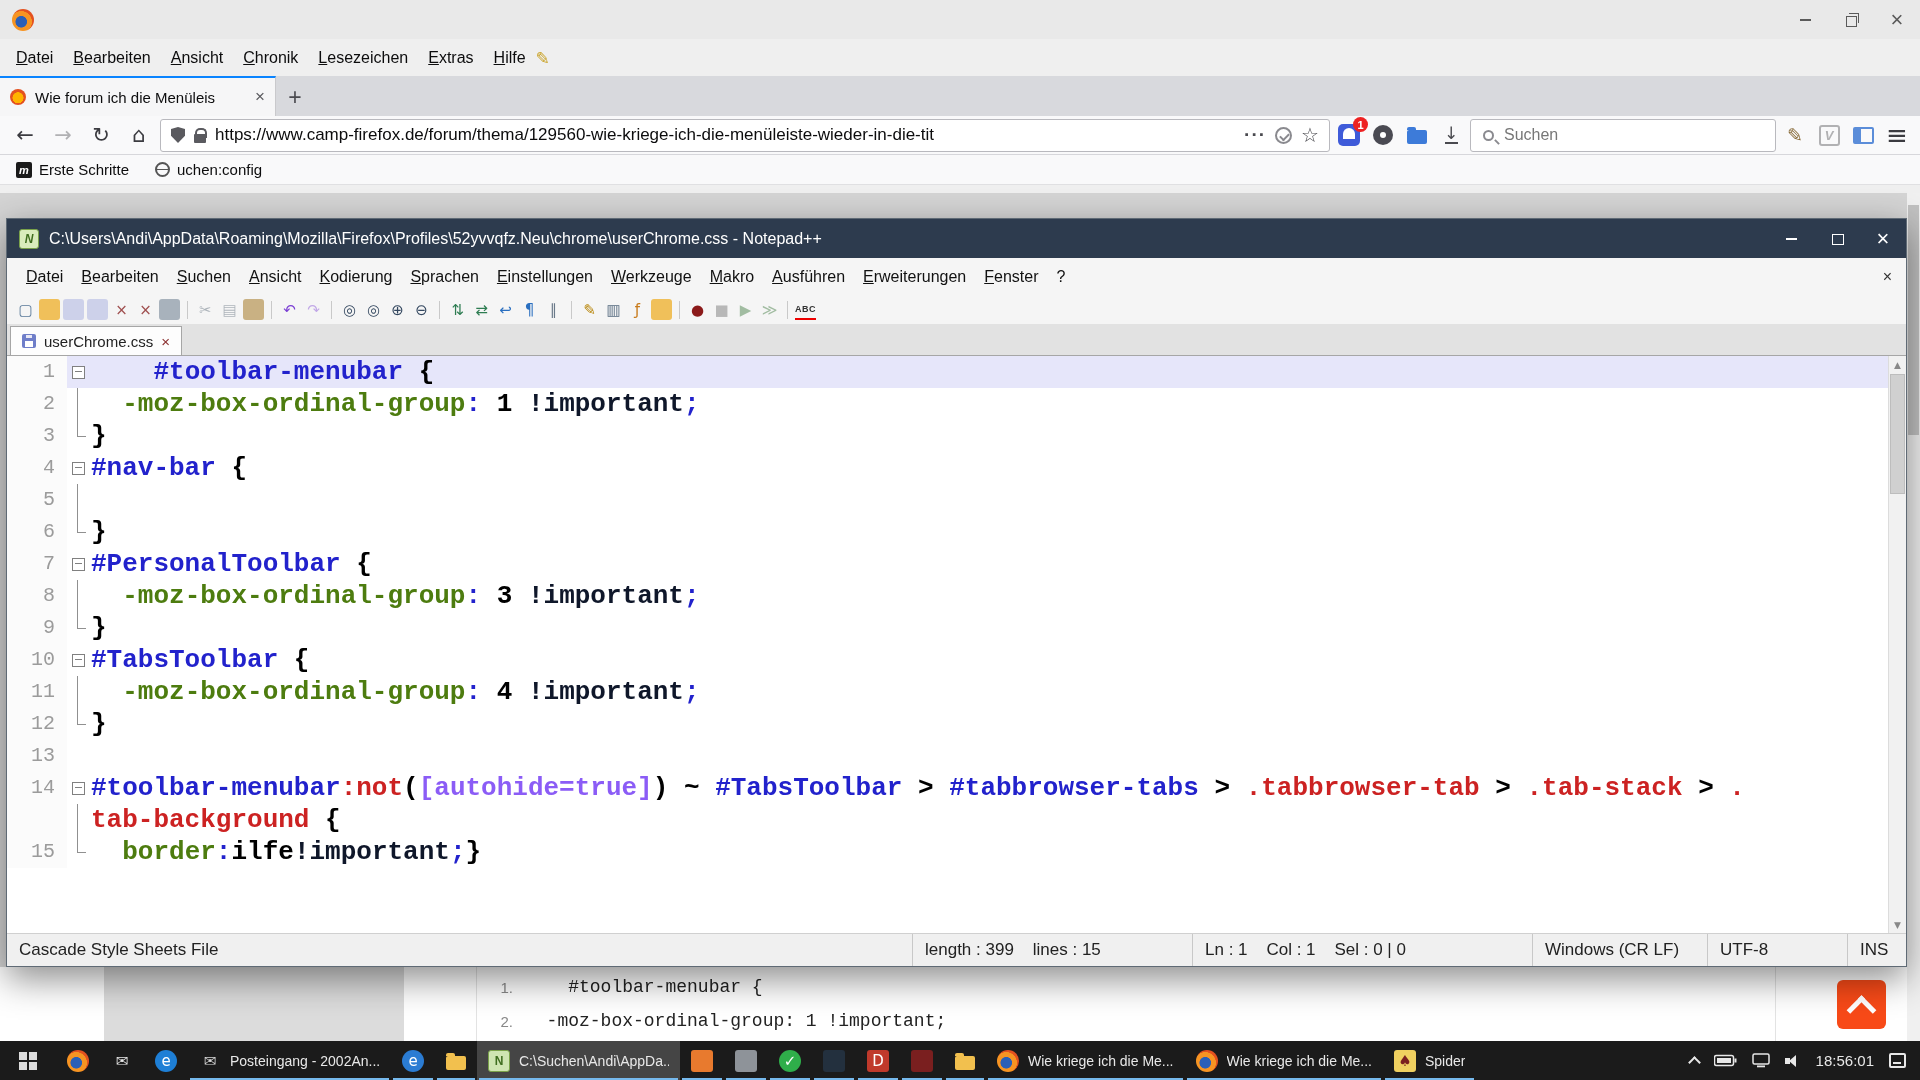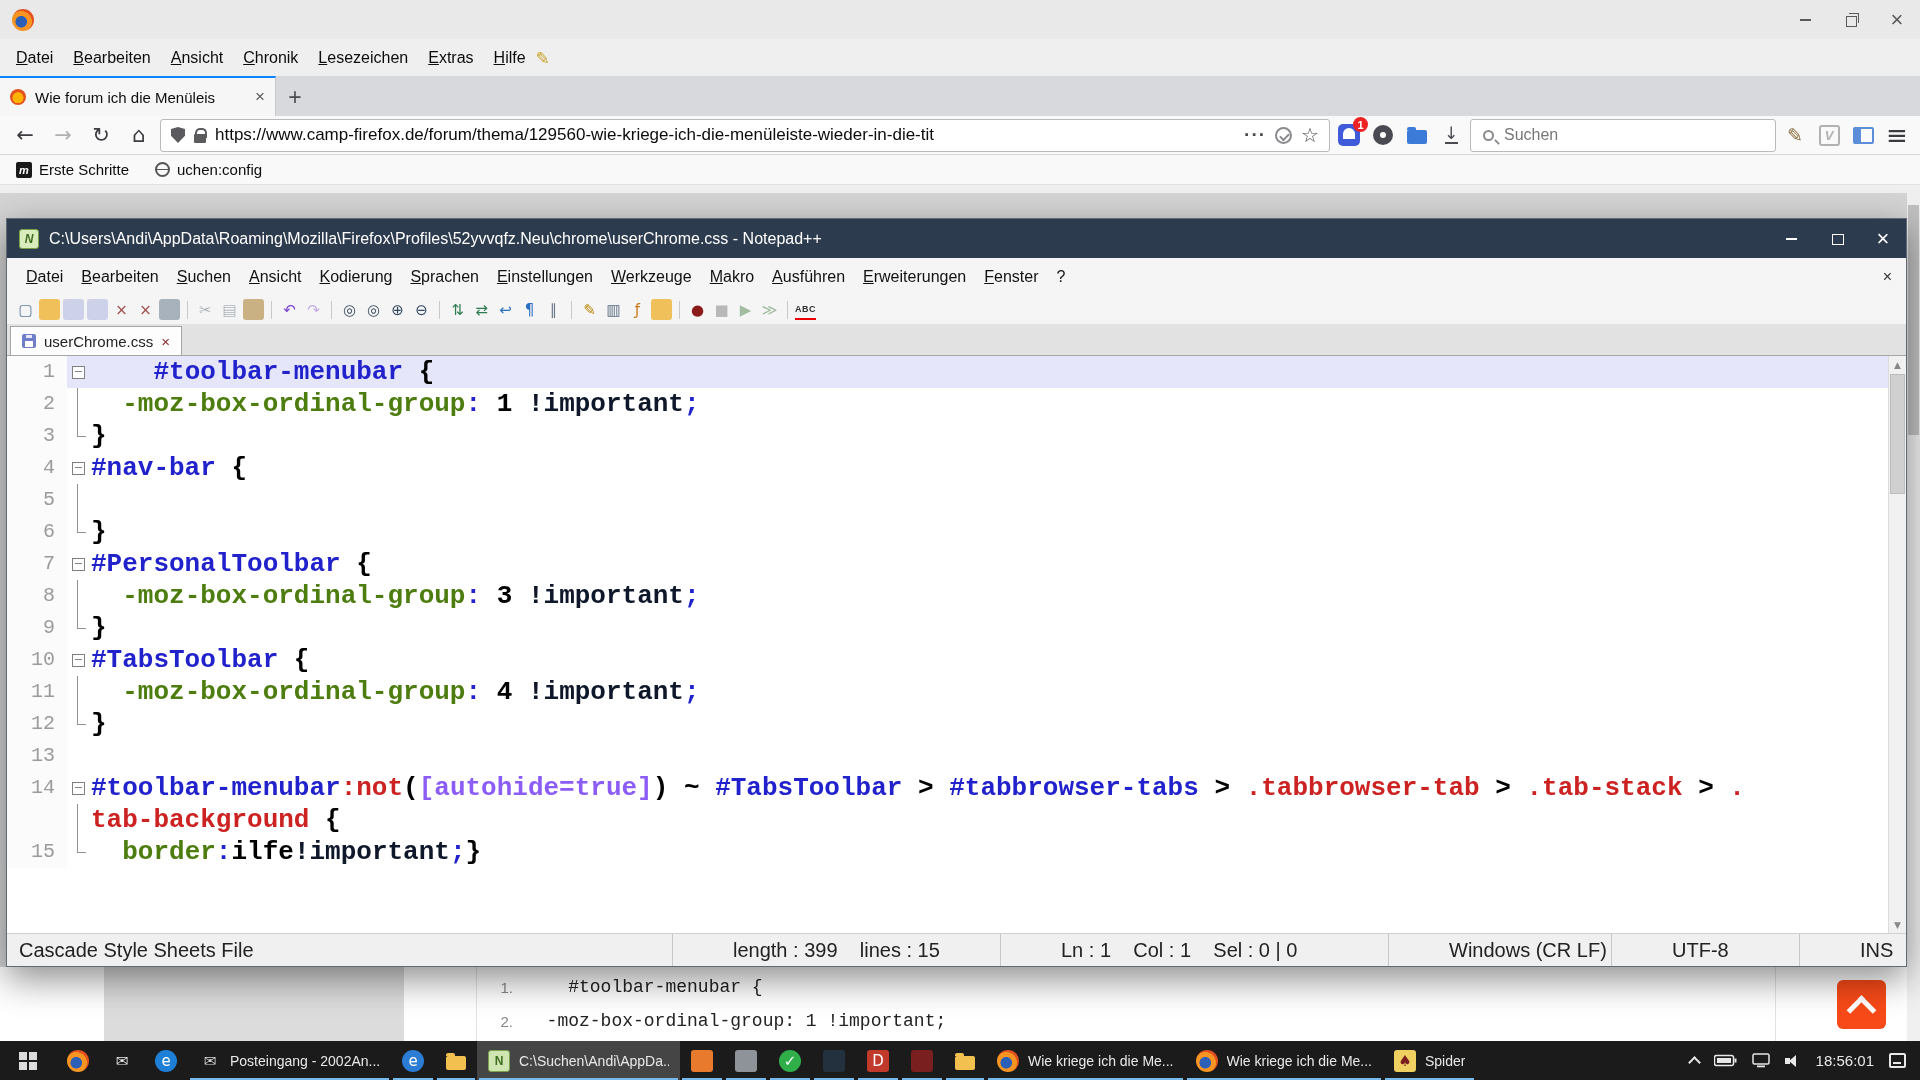--- a/index.html
+++ b/index.html
@@ -143,21 +143,21 @@
   .tk-at{color:#8b5cf6;}
 
   .npp-scrollbar{position:absolute;right:0;top:0;bottom:0;width:18px;background:#f1f1f1;border-left:1px solid #dcdcdc;}
   .sb-arrow{position:absolute;left:0;width:17px;height:17px;display:flex;align-items:center;justify-content:center;font-size:9px;color:#888;font-family:"DejaVu Sans",sans-serif;}
   .sb-arrow.up{top:0;}
   .sb-arrow.up::before{content:"▲";}
   .sb-arrow.down{bottom:0;}
   .sb-arrow.down::before{content:"▼";}
   .sb-thumb{position:absolute;left:1px;top:18px;width:15px;height:120px;background:#d0d0d0;border:1px solid #bdbdbd;}
 
-  .npp-statusbar{height:33px;background:#f0f0f0;display:flex;align-items:stretch;font-size:20px;color:#222;border-top:1px solid #d0d0d0;flex:none;gap:48px;}
+  .npp-statusbar{height:33px;background:#f0f0f0;display:flex;align-items:stretch;font-size:17px;color:#222;border-top:1px solid #d0d0d0;flex:none;}
   .sb-seg{display:flex;align-items:center;padding:0 12px;border-right:1px solid #c8c8c8;white-space:pre;overflow:hidden;}
   .sb-doctype{flex:1;}
   .sb-length{width:280px;}
   .sb-cursor{width:340px;}
   .sb-eol{width:175px;}
   .sb-enc{width:140px;}
   .sb-ins{width:58px;border-right:none;justify-content:flex-start;}
 
   
   .taskbar{position:absolute;left:0;top:1041px;width:1920px;height:39px;background:#1b1b1b;display:flex;align-items:stretch;z-index:50;}

